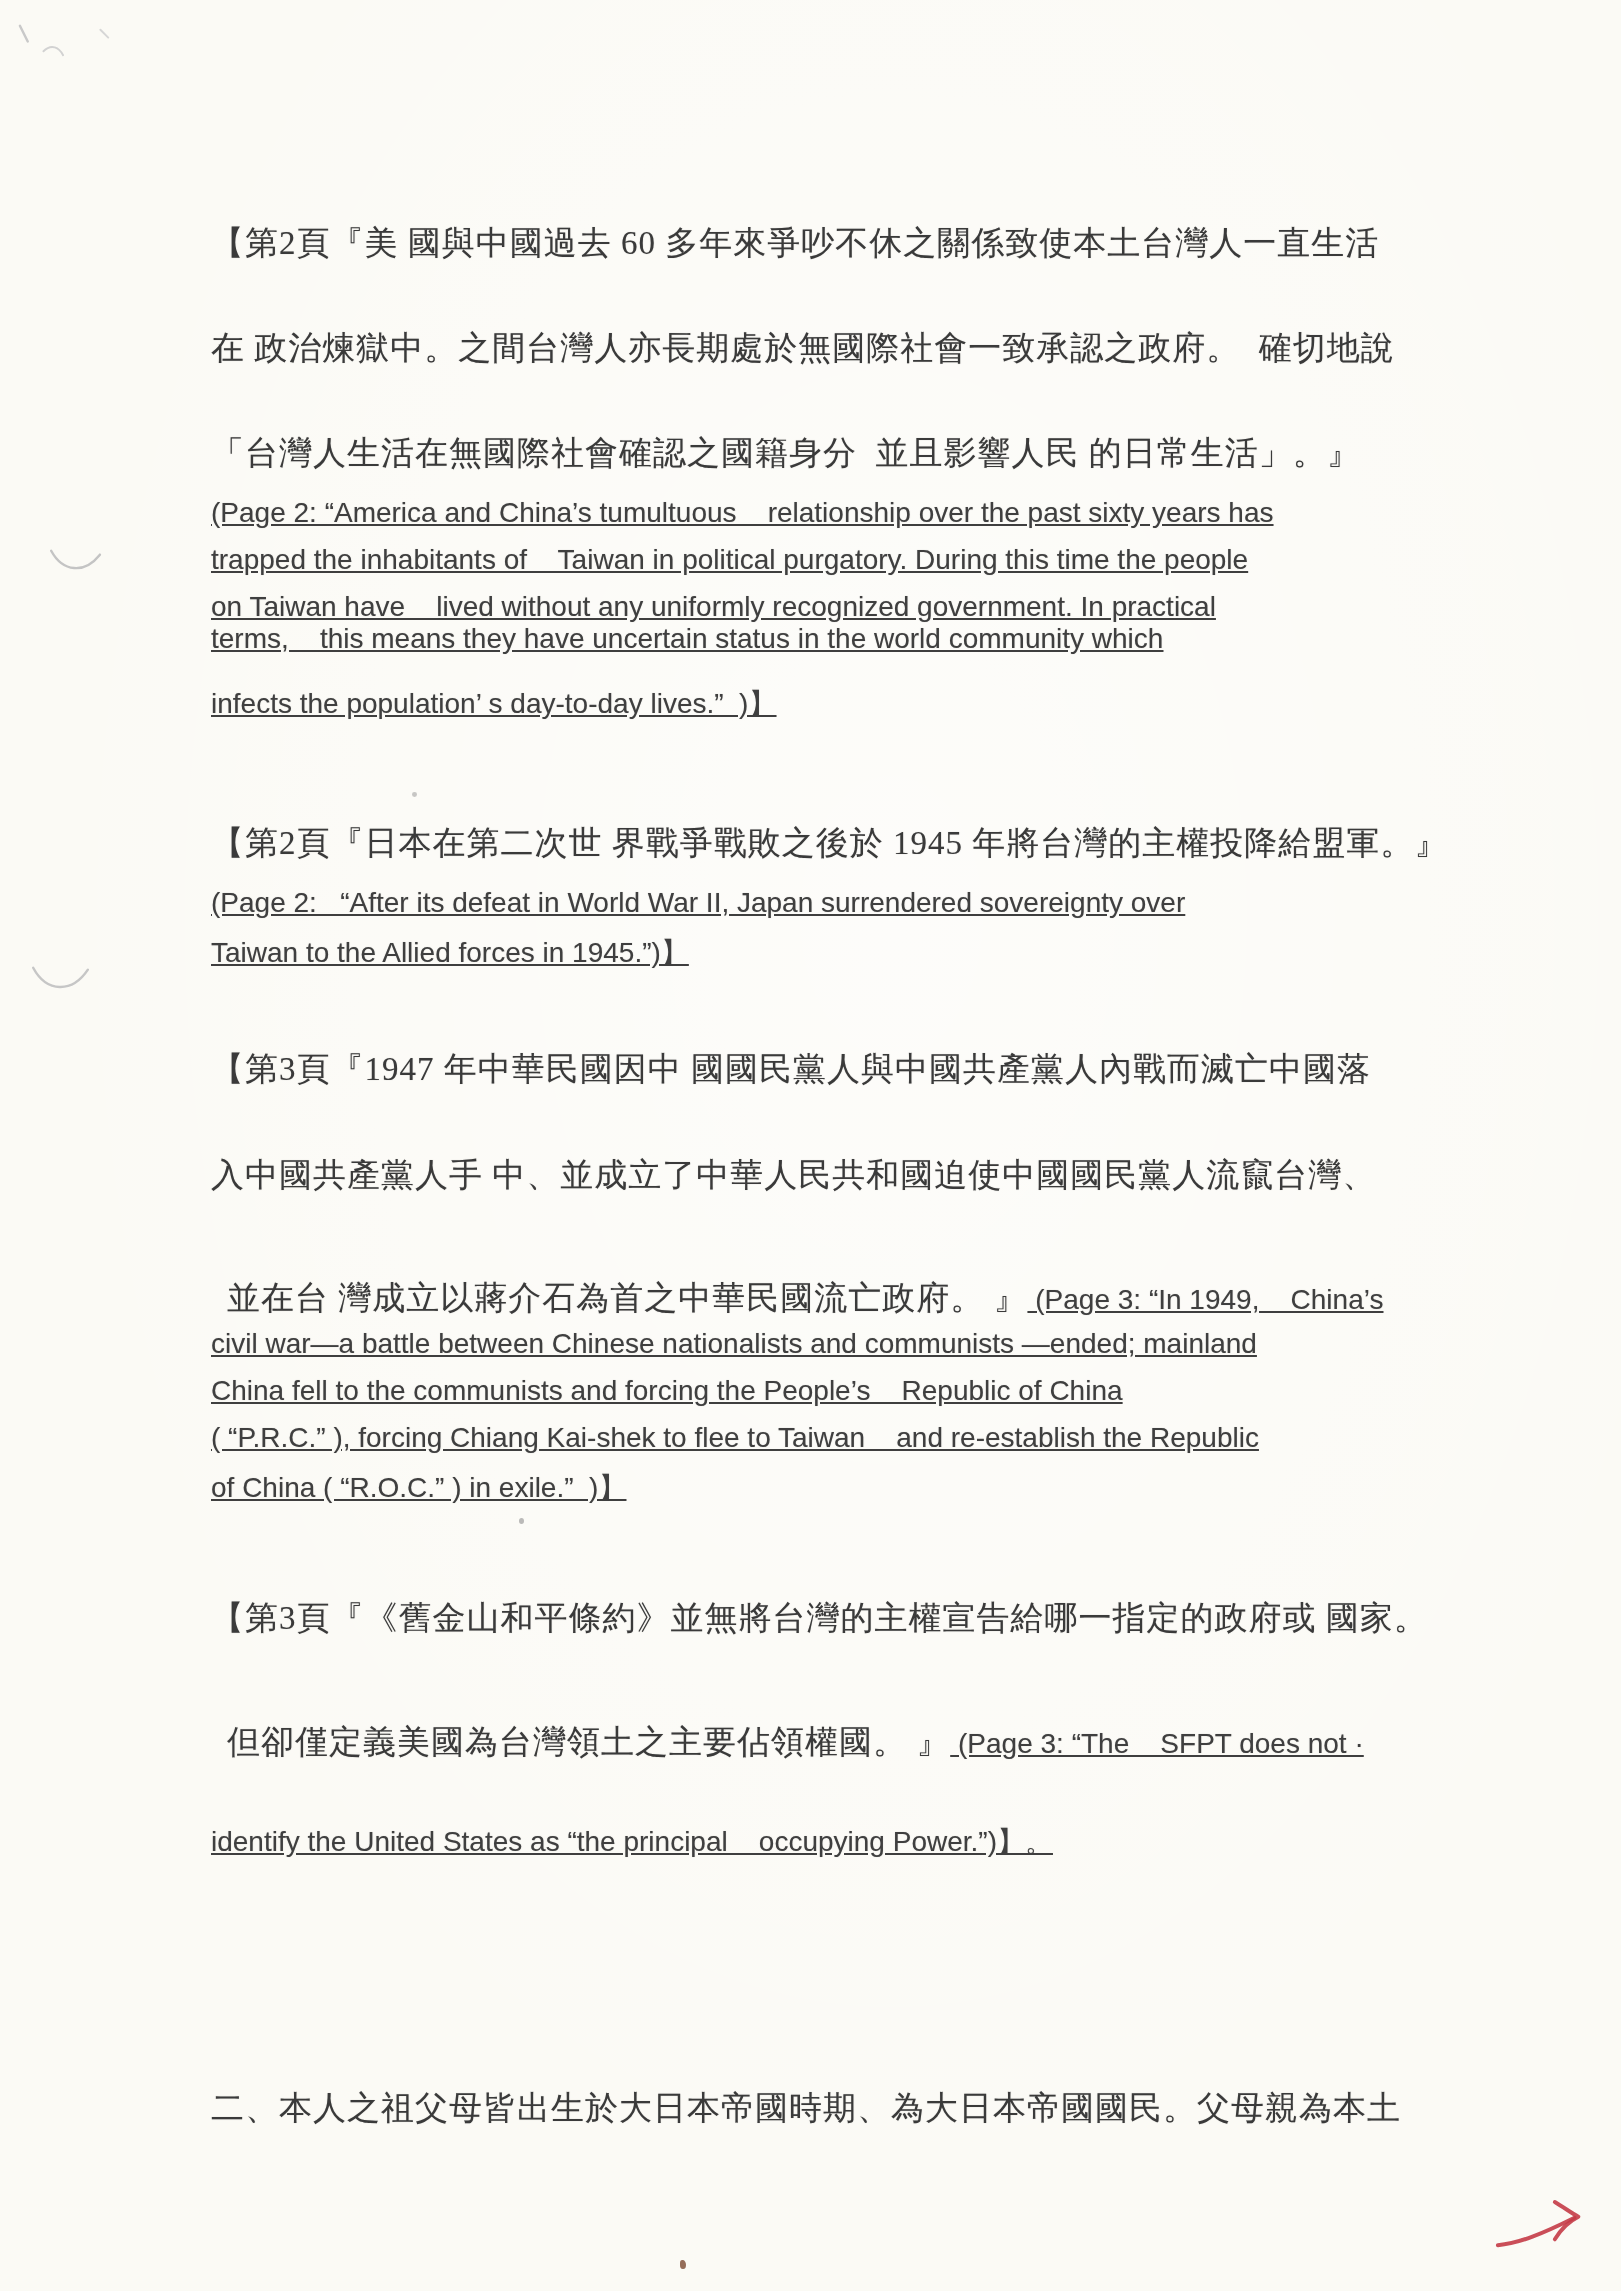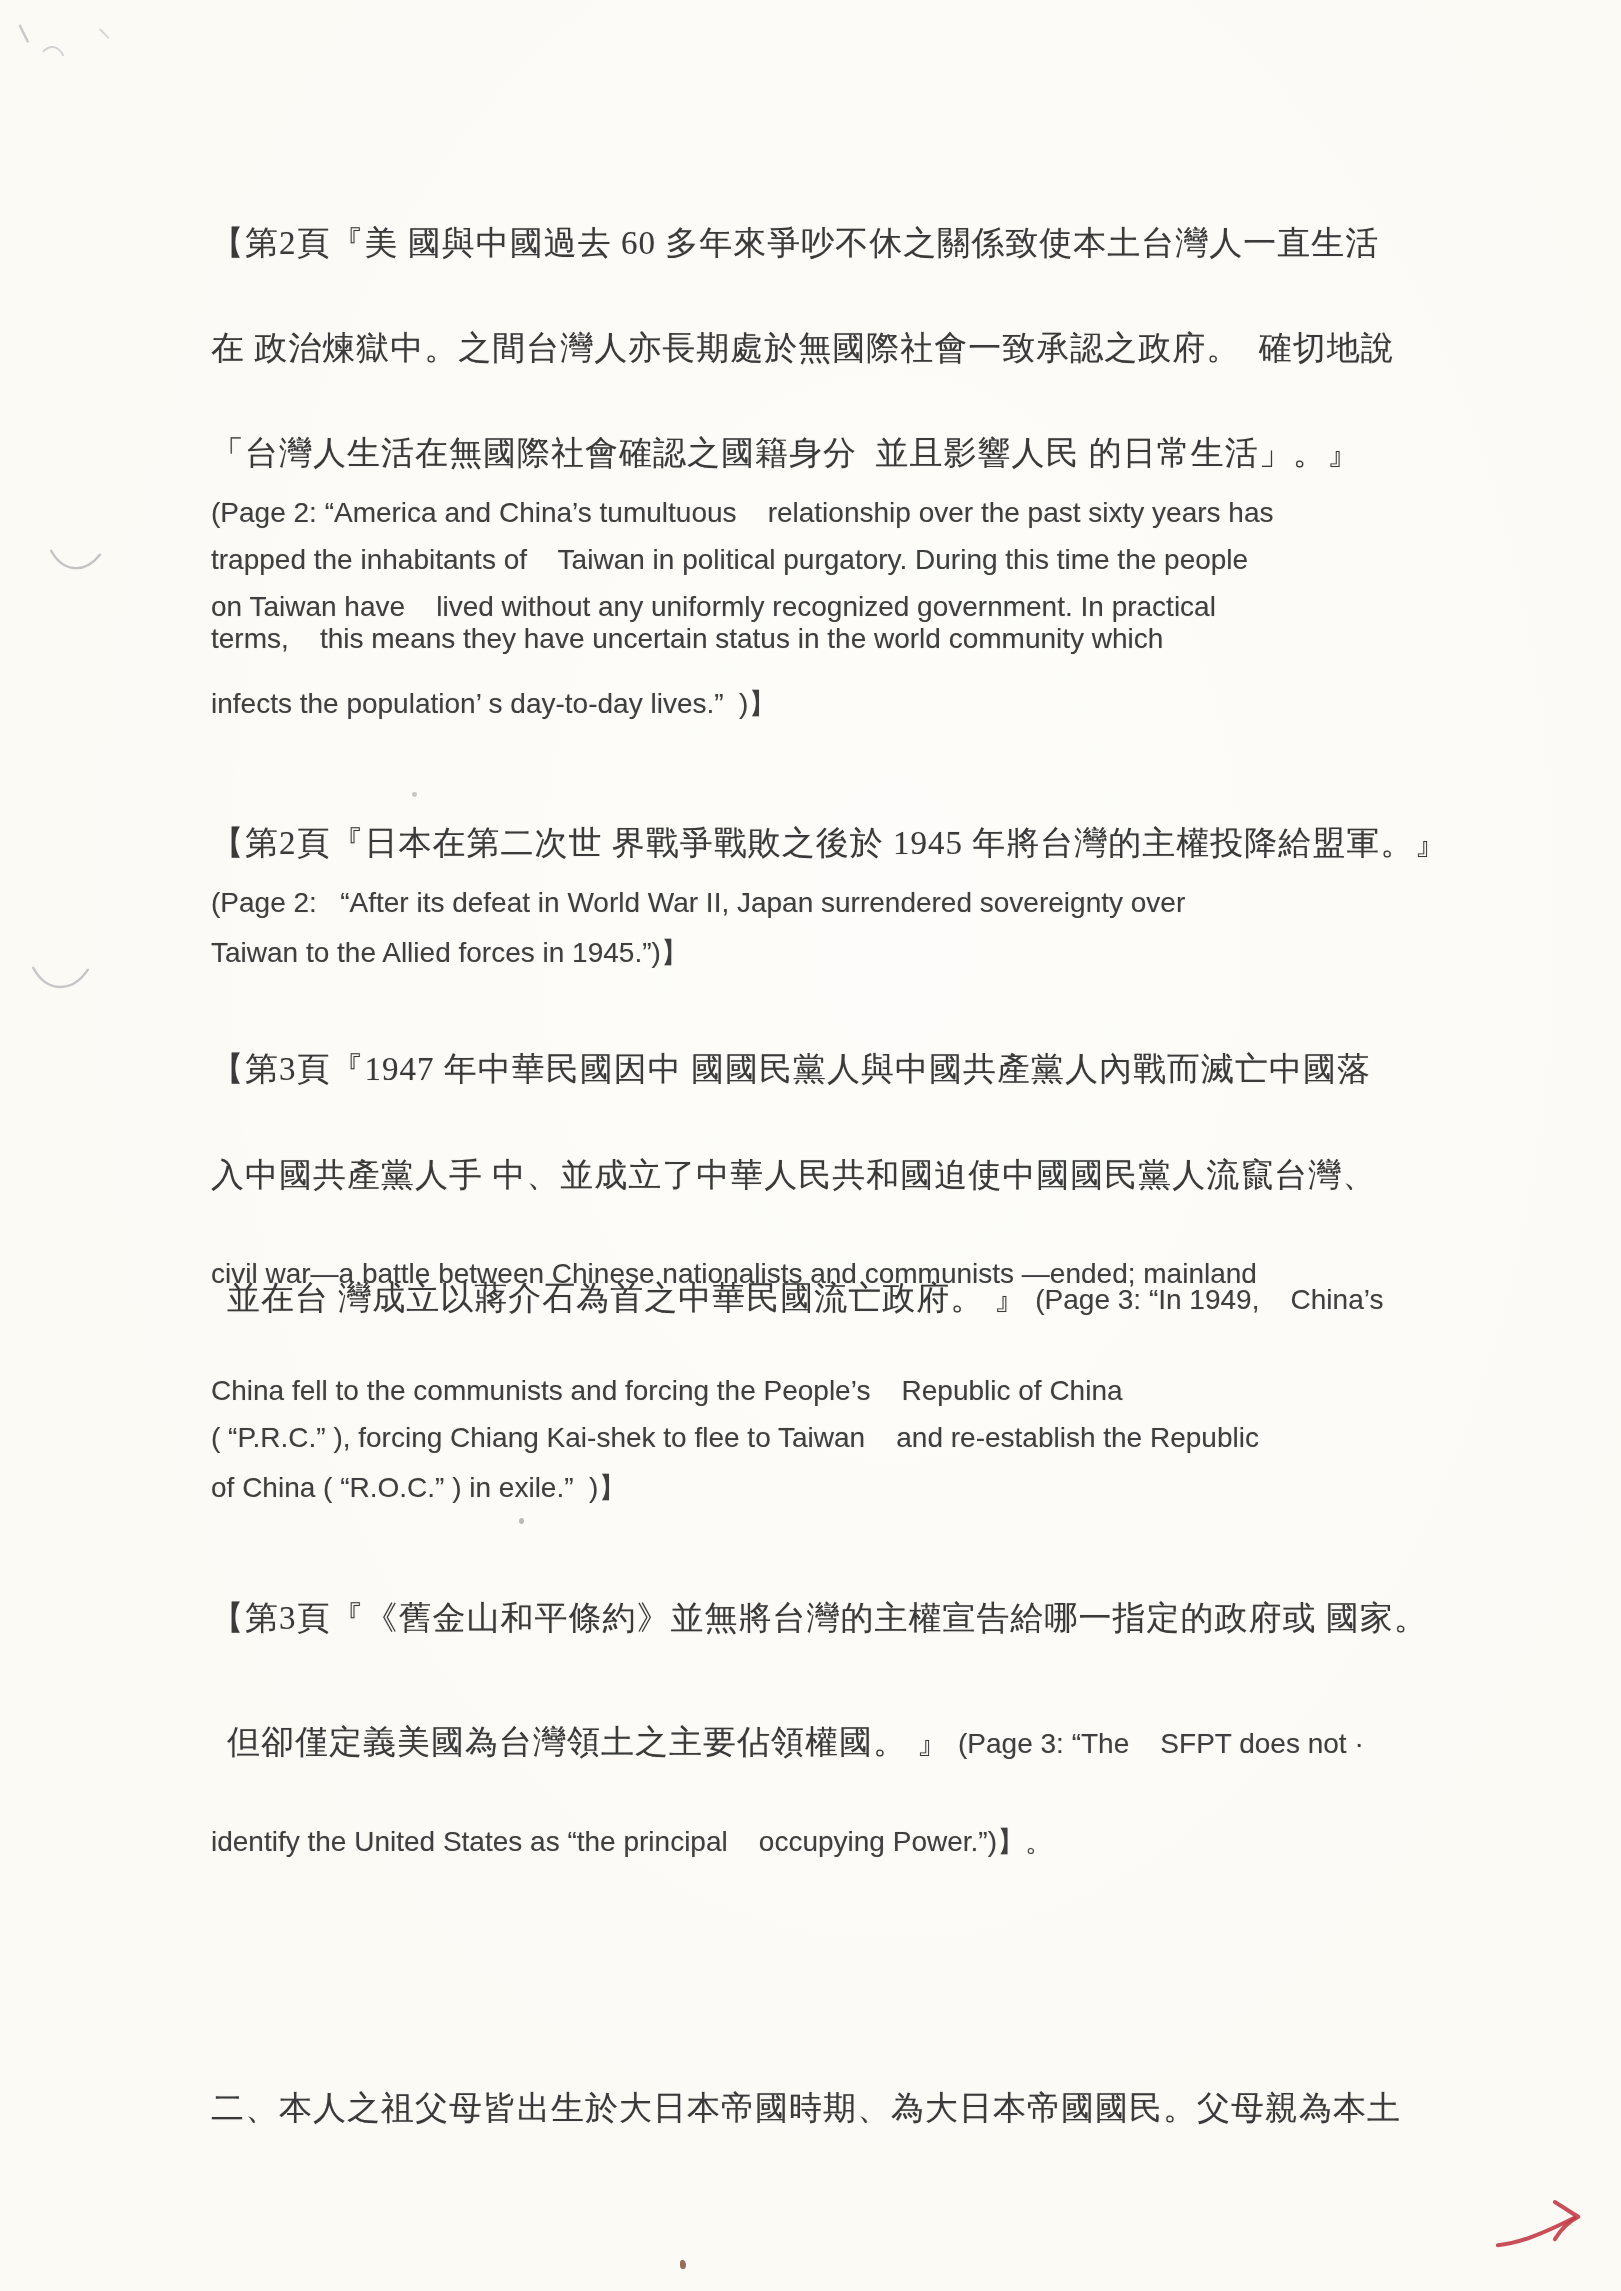--- a/index.html
+++ b/index.html
@@ -21,20 +21,21 @@
   .zh{
     font-family:"Liberation Serif","DejaVu Serif",serif;
     font-size:33px;
     letter-spacing:1px;
     color:#3a3a3a;
   }
   .en{
     font-family:"Liberation Sans","DejaVu Sans",sans-serif;
     font-size:28px;
     color:#3f3f3f;
+    text-decoration:underline;
   }
   .mixed span{vertical-align:baseline;}
   .mark{position:absolute;}
   .speck{position:absolute;border-radius:50%;}
 </style>
 </head>
 <body>
 
 <div class="page">
 
@@ -50,21 +51,21 @@
 
   <div class="line zh" style="top:821px">【第2頁『日本在第二次世 界戰爭戰敗之後於 1945 年將台灣的主權投降給盟軍。』</div>
   <div class="line en" style="top:887px">(Page 2:   “After its defeat in World War II, Japan surrendered sovereignty over</div>
   <div class="line en" style="top:934px">Taiwan to the Allied forces in 1945.”)】</div>
 
   <div class="line zh" style="top:1047px">【第3頁『1947 年中華民國因中 國國民黨人與中國共產黨人內戰而滅亡中國落</div>
   <div class="line zh" style="top:1153px">入中國共產黨人手 中、並成立了中華人民共和國迫使中國國民黨人流竄台灣、</div>
   <div class="line mixed" style="top:1258px">
     <span class="zh">並在台 灣成立以蔣介石為首之中華民國流亡政府。 』</span><span class="en"> (Page 3: “In 1949,    China’s</span>
   </div>
-  <div class="line en" style="top:1258px">civil war—a battle between Chinese nationalists and communists —ended; mainland</div>
+  <div class="line en" style="top:1328px">civil war—a battle between Chinese nationalists and communists —ended; mainland</div>
   <div class="line en" style="top:1375px">China fell to the communists and forcing the People’s    Republic of China</div>
   <div class="line en" style="top:1422px">( “P.R.C.” ), forcing Chiang Kai-shek to flee to Taiwan    and re-establish the Republic</div>
   <div class="line en" style="top:1469px">of China ( “R.O.C.” ) in exile.”  )】</div>
 
   <div class="line zh" style="top:1596px">【第3頁『《舊金山和平條約》並無將台灣的主權宣告給哪一指定的政府或 國家。</div>
   <div class="line mixed" style="top:1702px">
     <span class="zh">但卻僅定義美國為台灣領土之主要佔領權國。 』</span><span class="en"> (Page 3: “The    SFPT does not ·</span>
   </div>
   <div class="line zh" style="top:2086px">二、本人之祖父母皆出生於大日本帝國時期、為大日本帝國國民。父母親為本土</div>
 

